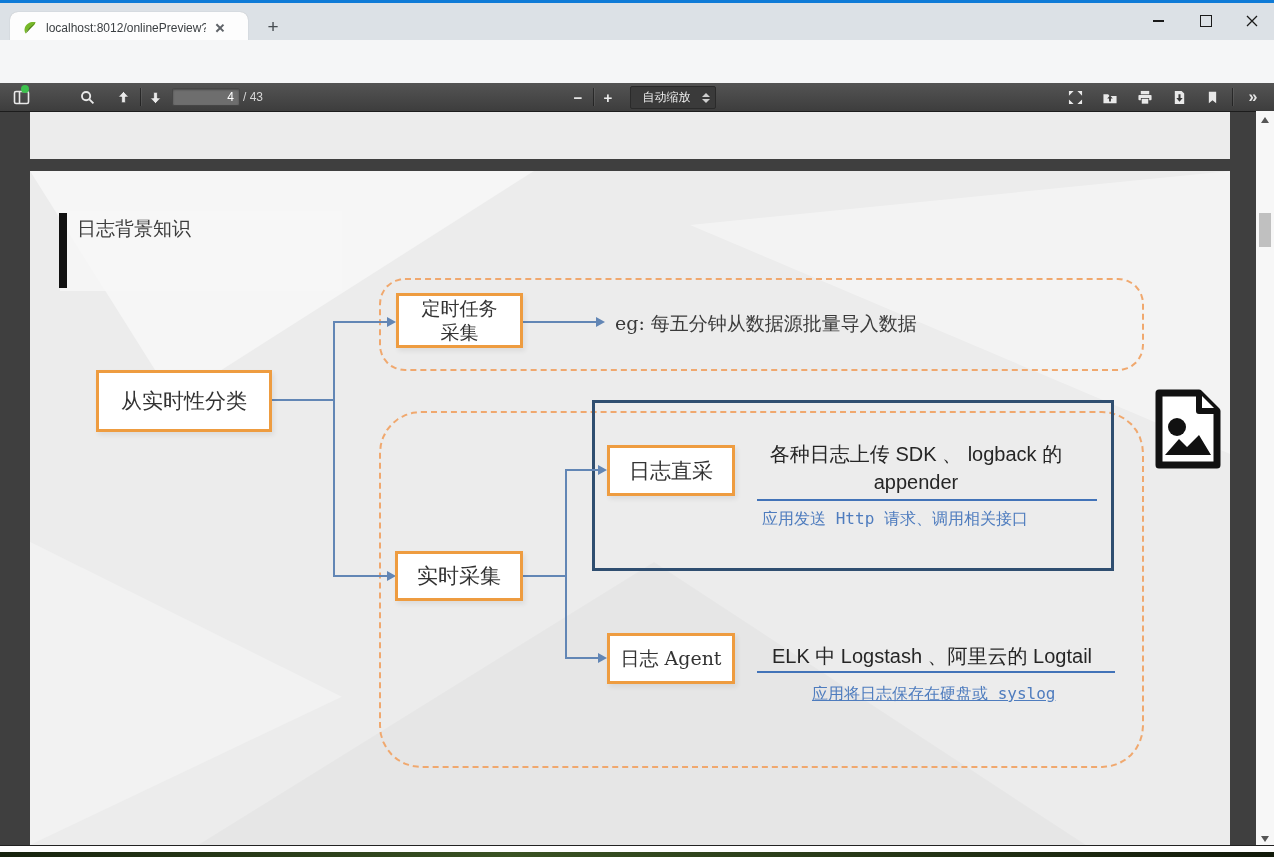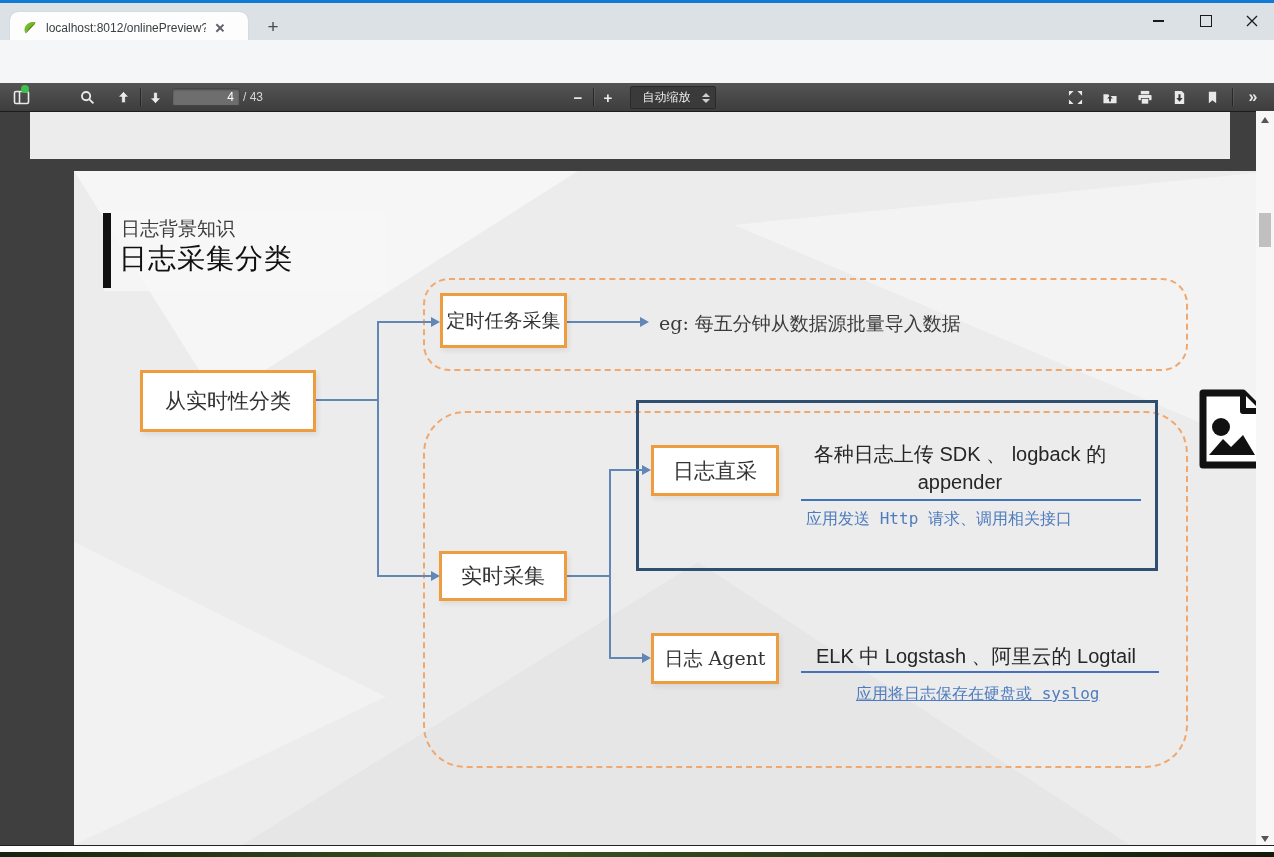--- a/index.html
+++ b/index.html
@@ -66,36 +66,36 @@
            border-radius:2px;display:flex;align-items:center;color:#ececec;font-size:12px;}
   #zoomsel .lbl{flex:1;text-align:center;}
   .caret{width:0;height:0;border-left:4px solid transparent;border-right:4px solid transparent;margin-right:5px;}
   .caret.up{border-bottom:4px solid #cfcfcf;margin-bottom:2px;}
   .caret.dn{border-top:4px solid #cfcfcf;}
   #greendot{left:21px;top:85px;width:8px;height:8px;border-radius:50%;background:#3ec24e;}
   #morebtn{color:#e6e6e6;font-size:16px;font-weight:bold;}
 
   
   #prevpage{left:30px;top:112px;width:1200px;height:47px;background:#ececec;}
-  #page4{left:30px;top:171px;width:1200px;height:674px;background:#ececec;overflow:hidden;margin-left:44px;}
+  #page4{left:30px;top:171px;width:1200px;height:674px;background:#ececec;overflow:hidden;}
   .facet{position:absolute;left:0;top:0;width:100%;height:100%;pointer-events:none;}
 
   
   #sbar{left:1256px;top:111px;width:18px;height:735px;background:#f7f7f7;}
   #sthumb{left:1259px;top:213px;width:12px;height:34px;background:#c0c0c0;}
   .sarr{left:1261px;width:0;height:0;border-left:4.5px solid transparent;border-right:4.5px solid transparent;}
   #sup{top:117px;border-bottom:6px solid #565656;}
   #sdn{top:836px;border-top:6px solid #565656;}
 
   #bottomwhite{left:0;top:845px;width:1274px;height:7px;background:#fff;border-top:1px solid #222;}
   #bottomgreen{left:0;top:852px;width:1274px;height:5px;
                background:linear-gradient(90deg,#17230e,#3a5323 40%,#121a0a);}
 
   
-  .node{position:absolute;background:#fff;border:3px solid #ee9c40;display:flex;flex-direction:row;
+  .node{position:absolute;background:#fff;border:3px solid #ee9c40;display:flex;flex-direction:column;
         align-items:center;justify-content:center;color:#333;
         font-family:"DejaVu Serif","Liberation Serif",serif;box-shadow:2px 3px 5px rgba(0,0,0,.07);}
   .dashedbox{position:absolute;border:2px dashed #f0a86e;}
   .cline{position:absolute;background:#6286b5;}
   .arrow{position:absolute;width:0;height:0;border-top:5px solid transparent;
          border-bottom:5px solid transparent;border-left:9px solid #6286b5;}
   .notetext{position:absolute;color:#4e7cbe;font-family:"DejaVu Sans Mono","Liberation Mono",monospace;}
   .divider{position:absolute;height:2px;background:#4273b8;}
 </style>
 </head>
@@ -271,21 +271,20 @@
   <div id="page4" class="abs">
 
     <div class="facet" style="background:rgba(255,255,255,.5);clip-path:polygon(0 0,42% 0,12% 34%);"></div>
     <div class="facet" style="background:rgba(255,255,255,.38);clip-path:polygon(55% 8%,100% 0,100% 42%);"></div>
     <div class="facet" style="background:rgba(0,0,0,.022);clip-path:polygon(14% 100%,52% 58%,88% 100%);"></div>
     <div class="facet" style="background:rgba(255,255,255,.3);clip-path:polygon(0 55%,26% 78%,0 100%);"></div>
 
     <div class="abs" style="left:30px;top:40px;width:282px;height:80px;background:rgba(248,248,248,.8);"></div>
     <div class="abs" style="left:29px;top:42px;width:8px;height:75px;background:#111;"></div>
     <div class="abs" style="left:47px;top:45px;font-size:19px;color:#3d3d3d;">日志背景知识</div>
-    <div class="abs" style="left:45px;top:69px;font-size:28px;color:#111;letter-spacing:1px;">日志采集分类</div>
 
     <div class="dashedbox" style="left:349px;top:107px;width:761px;height:89px;border-radius:26px;"></div>
     <div class="dashedbox" style="left:349px;top:240px;width:761px;height:353px;border-radius:42px;"></div>
 
     <div class="abs" style="left:562px;top:229px;width:516px;height:165px;border:3px solid #2f4e70;"></div>
 
     <div class="cline" style="left:242px;top:228px;width:62px;height:2px;"></div>
     <div class="cline" style="left:303px;top:150px;width:2px;height:256px;"></div>
     <div class="cline" style="left:303px;top:150px;width:55px;height:2px;"></div>
     <div class="arrow" style="left:357px;top:146px;"></div>

